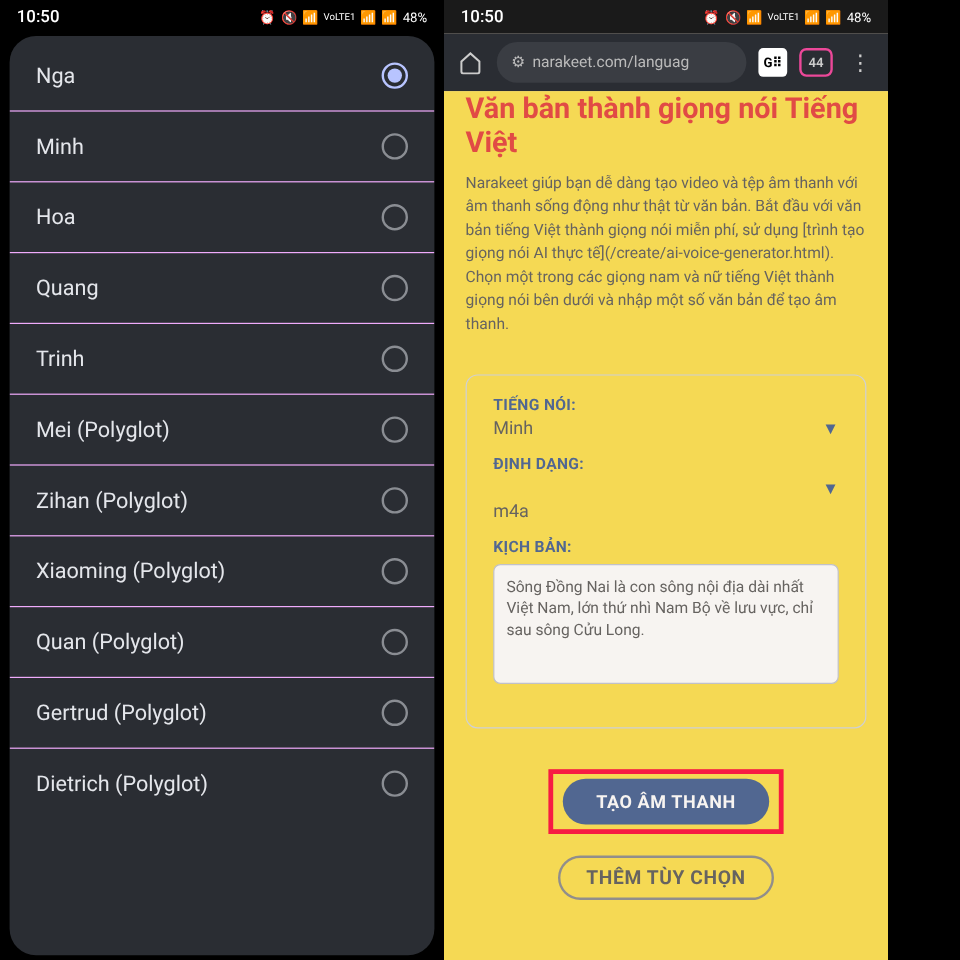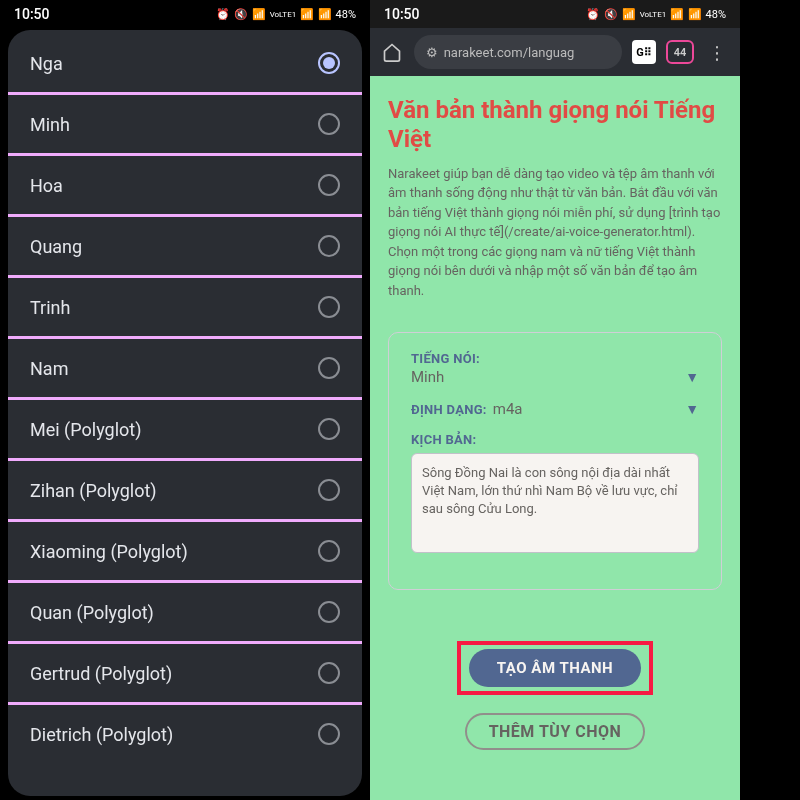--- a/index.html
+++ b/index.html
@@ -9,48 +9,48 @@
     
     .status-bar { height: 28px; display: flex; align-items: center; justify-content: space-between; padding: 0 14px; color: #fff; font-size: 14px; }
     .pane-left .status-bar { background: #000; }
     .pane-right .status-bar { background: #1a1a1a; }
     .status-left { font-weight: 500; }
     .status-right { display: flex; align-items: center; gap: 4px; font-size: 11px; }
     
     
     .pane-left { background: #000; }
     .picker-panel { margin: 2px 8px; background: #2a2d33; border-radius: 22px; padding: 4px 0; height: 766px; overflow: hidden; }
-    .option { display: flex; align-items: center; justify-content: space-between; padding: 18px 22px; border-bottom: 3px solid #f0abfc; cursor: pointer; }
+    .option { display: flex; align-items: center; justify-content: space-between; padding: 18px 22px; border-bottom: 1px solid #f0abfc; cursor: pointer; }
     .option:last-child { border-bottom: none; }
     .option-label { color: #e4e6eb; font-size: 18px; font-weight: 400; }
     .radio { width: 22px; height: 22px; border: 2px solid #8a8d93; border-radius: 50%; position: relative; flex-shrink: 0; }
     .radio.selected { border-color: #b8c4ff; }
     .radio.selected::after { content: ''; position: absolute; top: 3px; left: 3px; width: 12px; height: 12px; background: #b8c4ff; border-radius: 50%; }
     
     
     .pane-right { background: #e8d8c8; position: relative; }
     .browser-bar { height: 48px; background: #2a2d33; display: flex; align-items: center; padding: 0 10px; gap: 10px; }
     .home-btn { width: 24px; height: 24px; color: #ccc; display: flex; align-items: center; justify-content: center; }
     .url-bar { flex: 1; background: #3a3d43; border-radius: 20px; height: 34px; display: flex; align-items: center; padding: 0 12px; color: #bbb; font-size: 13px; gap: 6px; }
     .tab-count-badge { width: 28px; height: 24px; border: 2px solid #ec4899; border-radius: 6px; display: flex; align-items: center; justify-content: center; color: #ccc; font-size: 11px; font-weight: 600; }
     .translate-badge { width: 24px; height: 24px; background: #fff; border-radius: 4px; display: flex; align-items: center; justify-content: center; font-size: 11px; font-weight: 700; }
     .menu-dots { color: #ccc; font-size: 18px; padding: 0 4px; }
     
-    .page-content { padding: 20px 18px; background: #86efac; height: 724px; position: relative; }
+    .page-content { padding: 0 18px; background: #fde047; height: 724px; position: relative; }
     .page-title { color: #e53935; font-size: 24px; font-weight: 700; line-height: 1.2; margin-bottom: 10px; }
     .page-desc { color: #555; font-size: 13px; line-height: 1.5; margin-bottom: 32px; }
     
     .form-card { border: 1px solid #d0d4e0; border-radius: 10px; padding: 18px 22px; }
     .form-row { margin-bottom: 14px; }
     .form-label { color: #3d5a8f; font-size: 13px; font-weight: 700; letter-spacing: 0.3px; text-transform: uppercase; }
     .form-value-row { display: flex; align-items: center; justify-content: space-between; margin-top: 2px; }
     .form-value { color: #555; font-size: 15px; }
     .dropdown-arrow { color: #3d5a8f; font-size: 14px; }
     .inline-row { display: flex; align-items: center; justify-content: space-between; }
-    .inline-label-val { display: flex; align-items: baseline; gap: 6px; }
+    .inline-label-val { display: flex; align-items: baseline; gap: 22px; flex-direction: column; }
     
     .script-box { width: 100%; min-height: 100px; border: 1px solid #c0c4d0; border-radius: 6px; padding: 10px; font-size: 13px; color: #555; margin-top: 6px; font-family: inherit; resize: none; line-height: 1.4; }
     
     .btn-area { position: absolute; bottom: 50px; left: 0; right: 0; display: flex; flex-direction: column; align-items: center; gap: 18px; }
     .btn-primary { background: #3d5a8f; color: #fff; border: none; border-radius: 24px; padding: 10px 28px; font-size: 15px; font-weight: 700; letter-spacing: 0.5px; cursor: pointer; }
     .btn-secondary { background: transparent; color: #555; border: 2px solid #888; border-radius: 24px; padding: 7px 22px; font-size: 16px; font-weight: 700; letter-spacing: 0.5px; cursor: pointer; }
     .highlight-box { border: 4px solid #ff0033; padding: 4px 8px; display: inline-block; }
     
     
     .dim-overlay { position: absolute; inset: 0; background: rgba(200,180,160,0.15); pointer-events: none; }
@@ -84,24 +84,20 @@
       <div class="option">
         <span class="option-label">Hoa</span>
         <span class="radio"></span>
       </div>
       <div class="option">
         <span class="option-label">Quang</span>
         <span class="radio"></span>
       </div>
       <div class="option">
         <span class="option-label">Trinh</span>
-        <span class="radio"></span>
-      </div>
-      <div class="option">
-        <span class="option-label">Nam</span>
         <span class="radio"></span>
       </div>
       <div class="option">
         <span class="option-label">Mei (Polyglot)</span>
         <span class="radio"></span>
       </div>
       <div class="option">
         <span class="option-label">Zihan (Polyglot)</span>
         <span class="radio"></span>
       </div>

